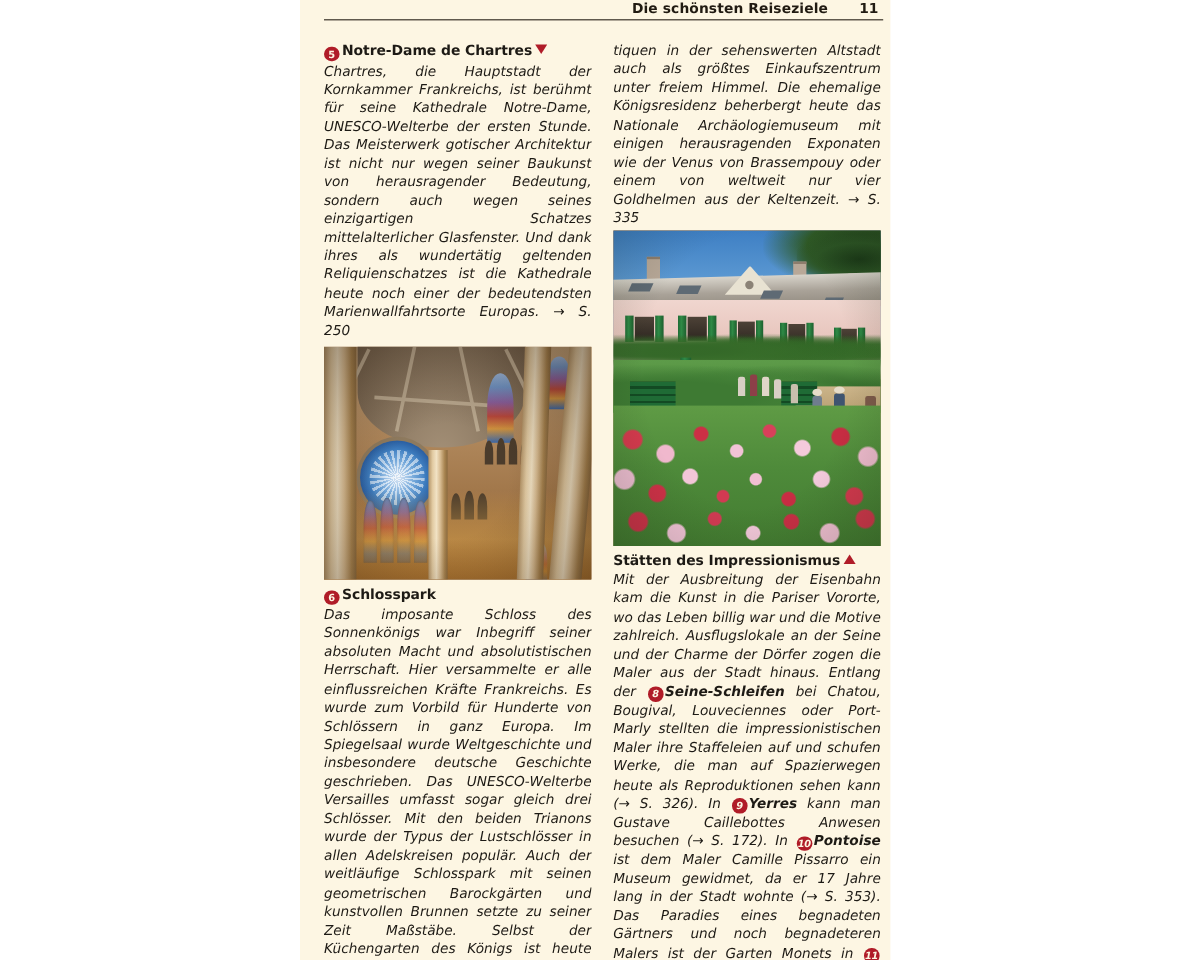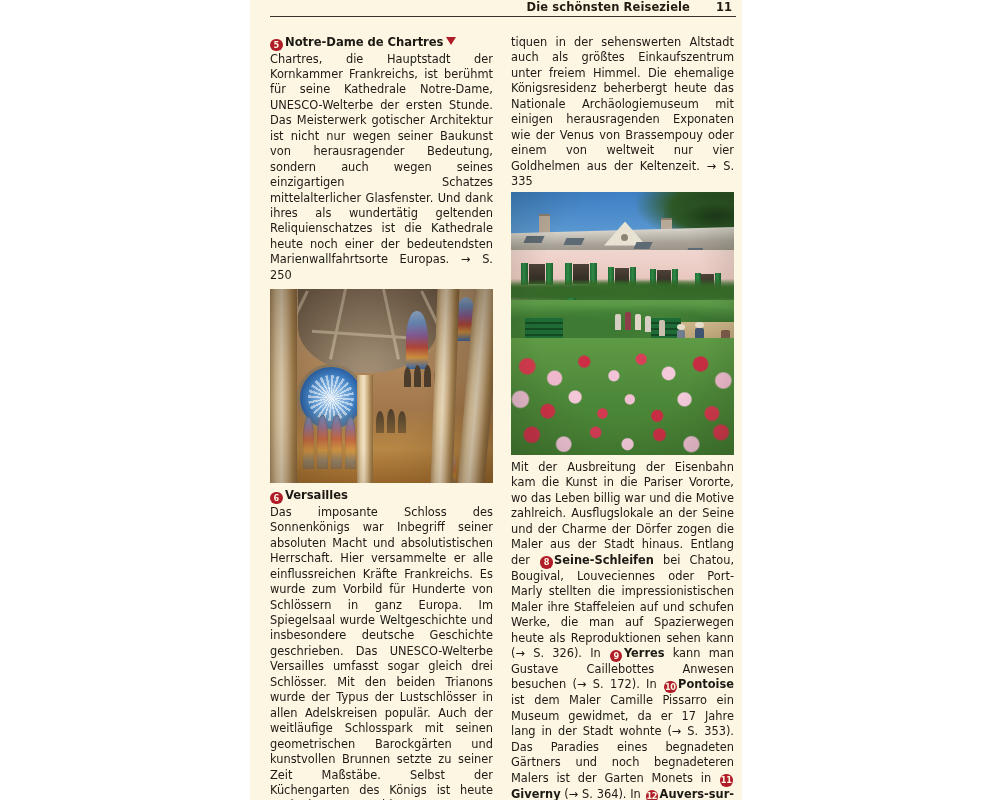--- a/index.html
+++ b/index.html
@@ -85,20 +85,21 @@
 
   p.body {
     margin: 0;
     font-family: "DejaVu Sans", sans-serif;
     font-size: 11.4px;
     line-height: 15.45px;
     color: #1d1a15;
     text-align: justify;
     text-justify: inter-word;
     hyphens: manual;
+    font-style: italic;
   }
 
   h3.heading {
     margin: 0 0 0.5px 0;
     font-family: "DejaVu Sans", sans-serif;
     font-size: 11.6px;
     font-weight: bold;
     color: #1d1a15;
     line-height: 15.45px;
     letter-spacing: -0.05px;
@@ -361,21 +362,21 @@
 
         <div class="ph-layer ch-glow"></div>
 
         <div class="ph-layer ch-pier" style="left:0;top:0;width:27px;height:194px;"></div>
         <div class="ph-layer ch-pier" style="left:164px;top:0;width:22px;height:194px;transform:skewX(-2deg);"></div>
         <div class="ph-layer ch-pier" style="left:196px;top:0;width:27px;height:194px;transform:skewX(-5deg);"></div>
         <div class="ph-layer ch-pier" style="left:87px;top:86px;width:16px;height:108px;"></div>
         <div class="ph-layer ch-shadow"></div>
       </div>
 
-      <h3 class="heading"><span class="badge">6</span><span>Versailles</span></h3>
+      <h3 class="heading"><span class="badge">6</span><span>Schlosspark</span></h3>
 
       <p class="body">Das imposante Schloss des Sonnenkönigs war Inbegriff seiner absoluten Macht und absolutistischen Herrschaft. Hier versammelte er alle einflussreichen Kräfte Frankreichs. Es wurde zum Vorbild für Hunderte von Schlössern in ganz Europa. Im Spiegelsaal wurde Weltgeschichte und insbesondere deutsche Geschichte geschrieben. Das UNESCO-Welterbe Versailles umfasst sogar gleich drei Schlösser. Mit den beiden Trianons wurde der Typus der Lustschlösser in allen Adelskreisen populär. Auch der weitläufige Schlosspark mit seinen geometrischen Barockgärten und kunstvollen Brunnen setzte zu seiner Zeit Maßstäbe. Selbst der Küchengarten des Königs ist heute noch eine Augenweide. → S. 279</p>
 
       <div class="sect-gap"></div>
 
     </div>
 
     <div class="col col-right">
 
       <p class="body">tiquen in der sehenswerten Altstadt auch als größtes Einkaufszentrum unter freiem Himmel. Die ehemalige Königsresidenz beherbergt heute das Nationale Archäologiemuseum mit einigen herausragenden Exponaten wie der Venus von Brassempouy oder einem von weltweit nur vier Goldhelmen aus der Keltenzeit. → S. 335</p>
@@ -440,17 +441,18 @@
         <div class="ph-layer gv-person" style="left:166px;top:138px;width:8px;height:22px;background:#6f7d8e;"></div>
         <div class="ph-layer gv-person" style="left:166px;top:132px;width:8px;height:6px;border-radius:50%;background:#e6dcc9;"></div>
         <div class="ph-layer gv-person" style="left:184px;top:136px;width:9px;height:24px;background:#3f5470;"></div>
         <div class="ph-layer gv-person" style="left:184px;top:130px;width:9px;height:6px;border-radius:50%;background:#e6dcc9;"></div>
         <div class="ph-layer gv-person" style="left:210px;top:138px;width:9px;height:26px;background:#7d5a4a;"></div>
 
         <div class="ph-layer gv-flowers"></div>
         <div class="ph-layer gv-shadow"></div>
       </div>
 
+      <h3 class="heading"><span>Stätten des Impressionismus</span><span class="tri tri-up"></span></h3>
 
       <p class="body"><span>Mit der Ausbreitung der Eisenbahn kam die Kunst in die Pariser Vororte, wo das Leben billig war und die Motive zahlreich. Ausflugslokale an der Seine und der Charme der Dörfer zogen die Maler aus der Stadt hinaus. Entlang der </span><span class="badge inline">8</span><span class="bold">Seine-Schleifen</span><span> bei Chatou, Bougival, Louveciennes oder Port-Marly stellten die impressionistischen Maler ihre Staffeleien auf und schufen Werke, die man auf Spazierwegen heute als Reproduktionen sehen kann (→ S. 326). In </span><span class="badge inline">9</span><span class="bold">Yerres</span><span> kann man Gustave Caillebottes Anwesen besuchen (→ S. 172). In </span><span class="badge inline">10</span><span class="bold">Pontoise</span><span> ist dem Maler Camille Pissarro ein Museum gewidmet, da er 17 Jahre lang in der Stadt wohnte (→ S. 353). Das Paradies eines begnadeten Gärtners und noch begnadeteren Malers ist der Garten Monets in </span><span class="badge inline">11</span><span class="bold">Giverny</span><span> (→ S. 364). In </span><span class="badge inline">12</span><span class="bold">Auvers-sur-Oise</span></p>
     </div>
   </div>
 </div>
 
 </body></html>

